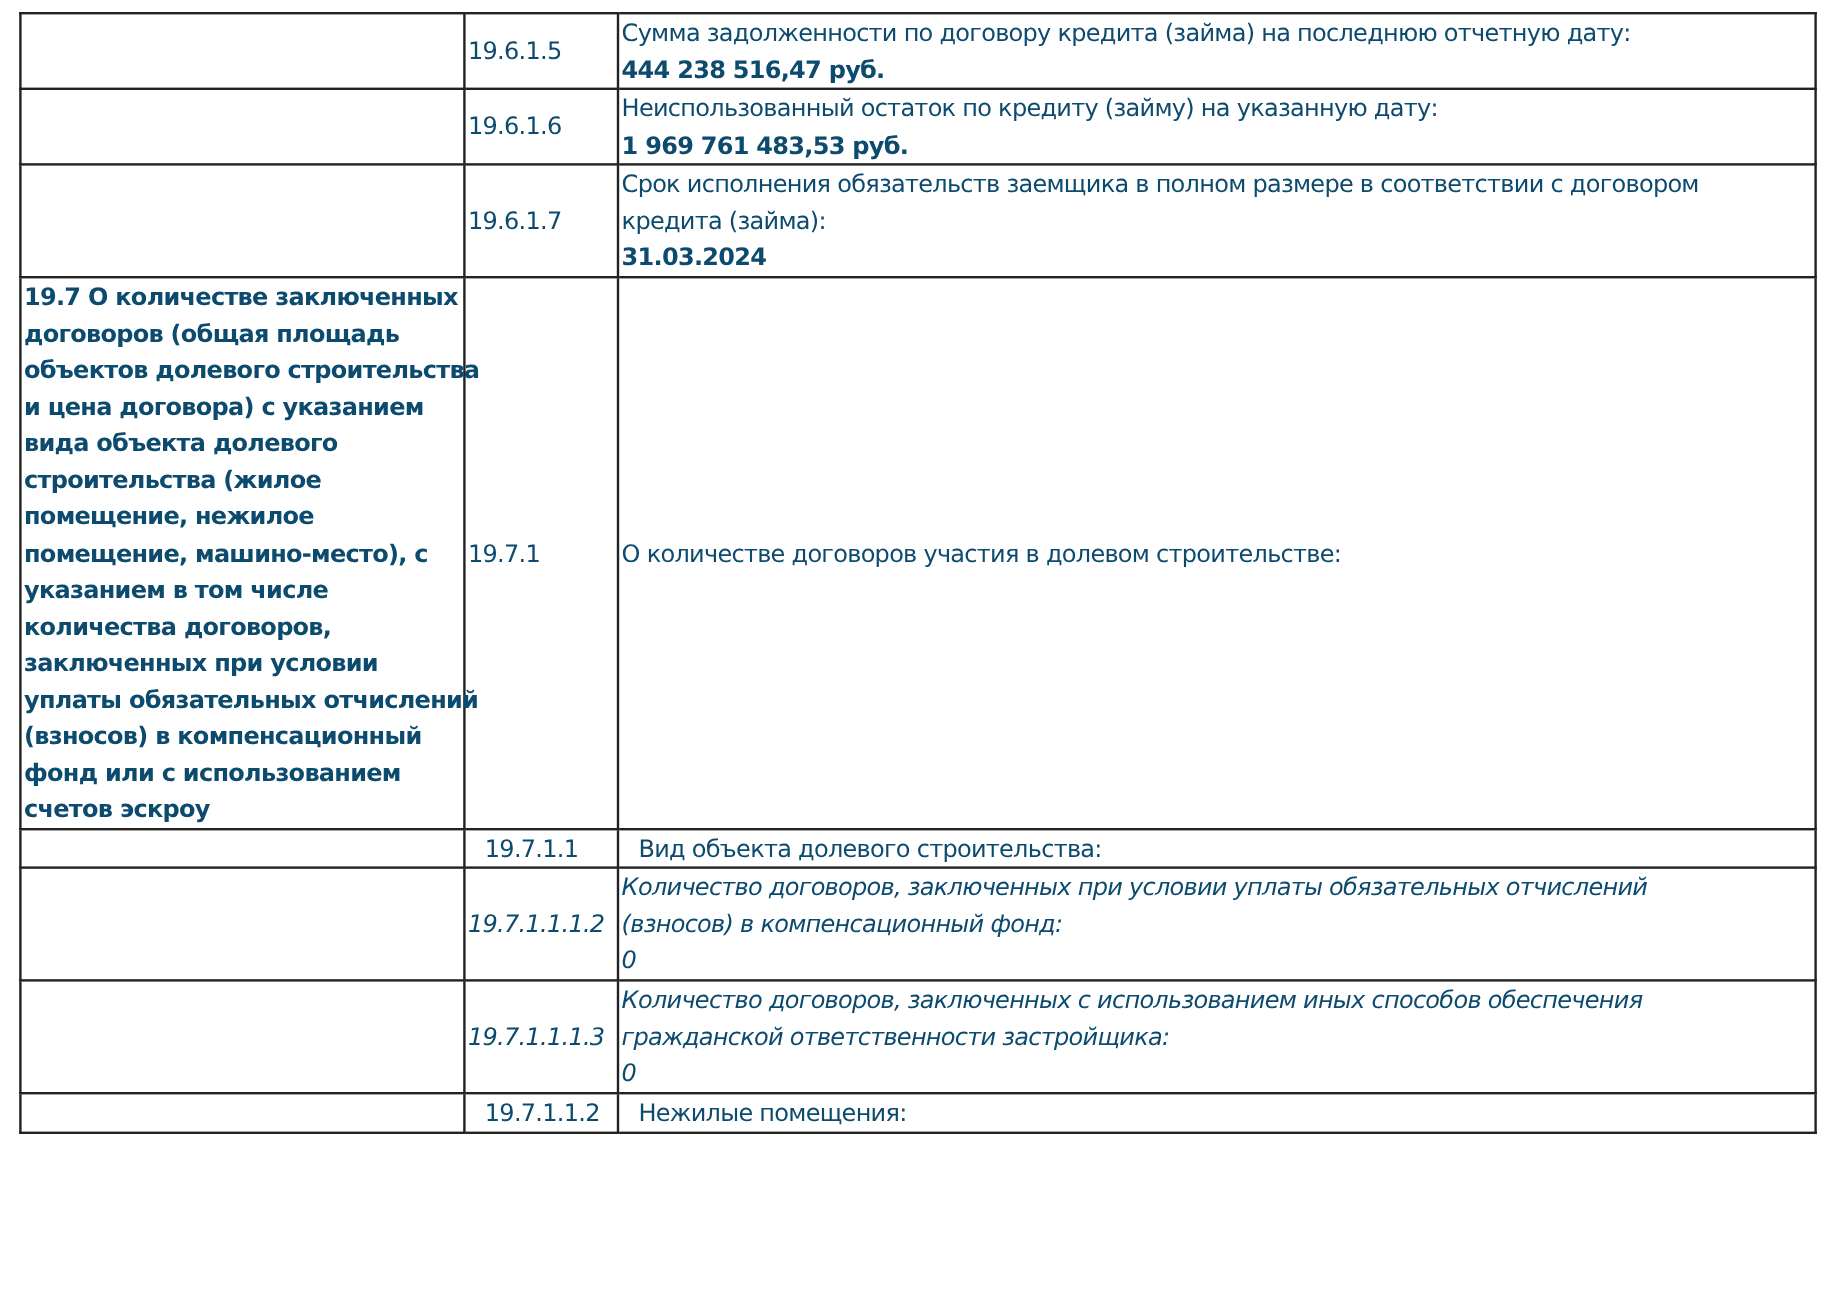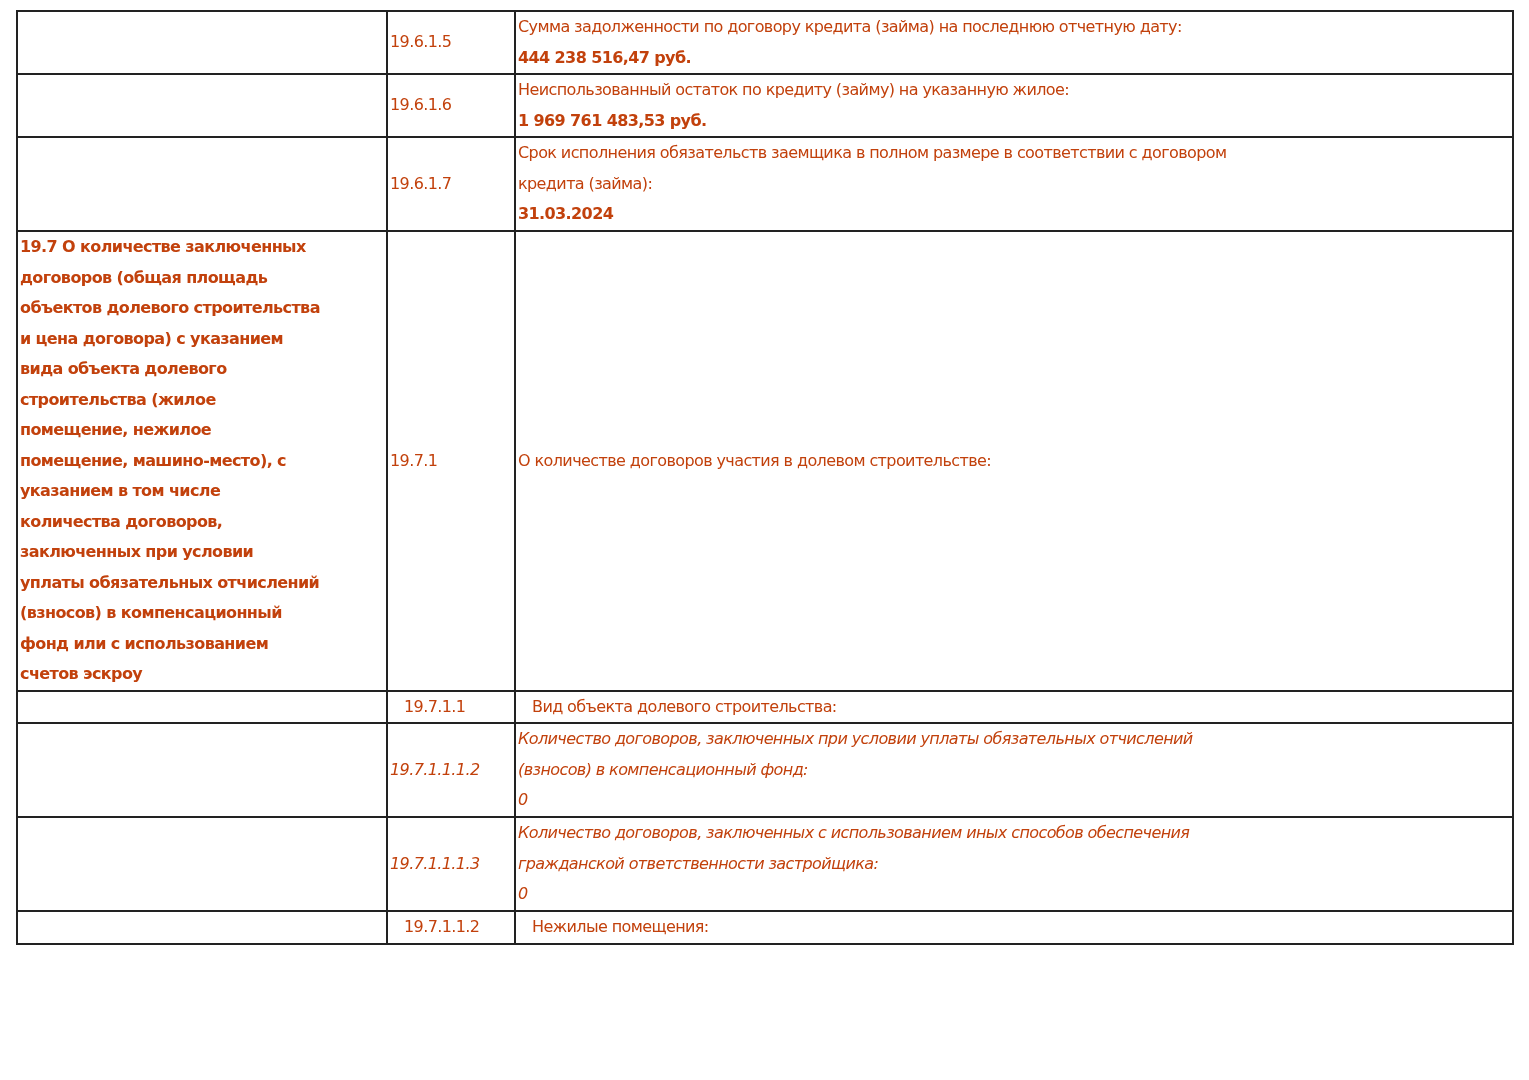--- a/index.html
+++ b/index.html
@@ -2,21 +2,21 @@
 <html><head>
   <meta charset="utf-8">
   <style>
     html, body { margin: 0; padding: 0; background: #ffffff; }
     body { width: 1529px; height: 1080px; overflow: hidden; position: relative; }
     .doc-table {
       position: absolute; left: 16px; top: 10px;
       border-collapse: collapse; table-layout: fixed;
       width: 1498px;
       font-family: "DejaVu Sans", sans-serif;
-      font-size: 16px; line-height: 30.5px; color: #c2410c;
+      font-size: 20px; line-height: 30.5px; color: #0c4a6e;
       letter-spacing: -0.6px;
     }
     .doc-table td {
       border: 2px solid #222; padding: 0 2px; vertical-align: middle;
     }
     .c1 { width: 370px; }
     .c2 { width: 128px; }
     .c3 { width: auto; }
     .sec { vertical-align: top !important; font-weight: bold; }
     .line { display: block; white-space: nowrap; }
@@ -45,21 +45,21 @@
       <td>19.6.1.5</td>
       <td>
         <span class="line">Сумма задолженности по договору кредита (займа) на последнюю отчетную дату:</span>
         <span class="val">444 238 516,47 руб.</span>
       </td>
     </tr>
     <tr class="r-6">
       <td></td>
       <td>19.6.1.6</td>
       <td>
-        <span class="line">Неиспользованный остаток по кредиту (займу) на указанную жилое:</span>
+        <span class="line">Неиспользованный остаток по кредиту (займу) на указанную дату:</span>
         <span class="val">1 969 761 483,53 руб.</span>
       </td>
     </tr>
     <tr class="r-7">
       <td></td>
       <td>19.6.1.7</td>
       <td>
         <span class="line">Срок исполнения обязательств заемщика в полном размере в соответствии с договором</span>
         <span class="line">кредита (займа):</span>
         <span class="val">31.03.2024</span>

